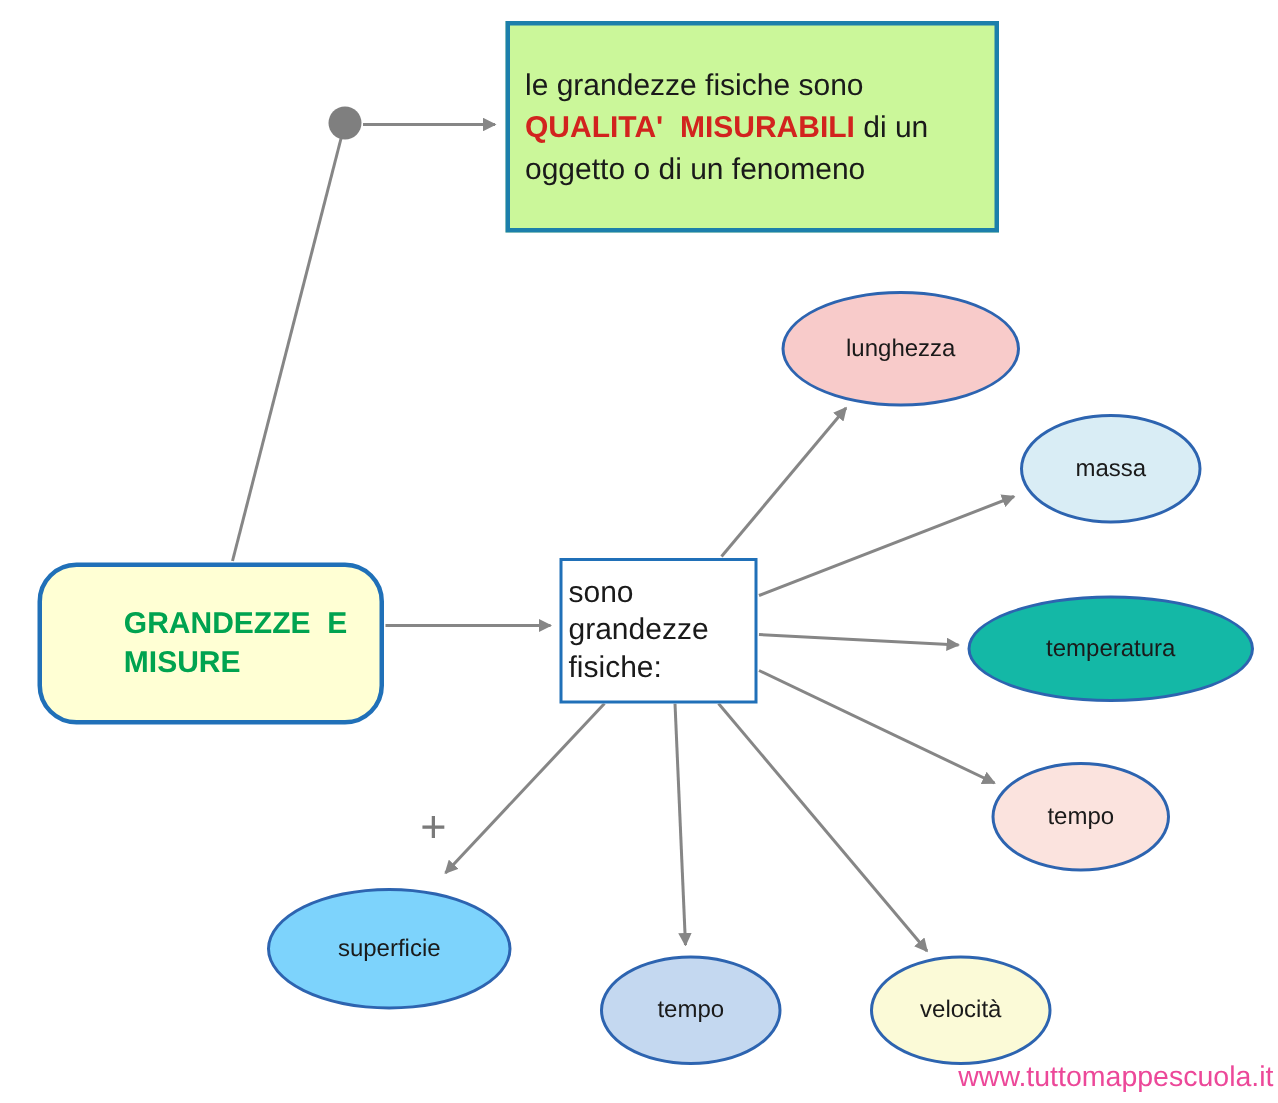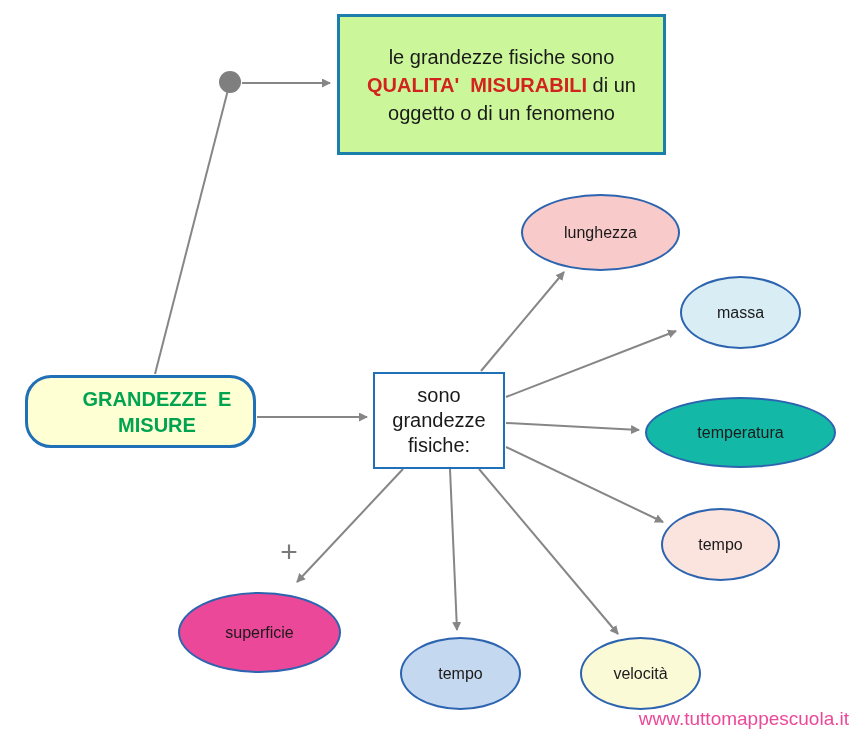--- a/index.html
+++ b/index.html
@@ -3,30 +3,30 @@
 <meta charset="utf-8">
 <style>
   html,body{margin:0;padding:0;background:#fff;}
   .stage{
     position:relative;width:852px;height:735px;background:#ffffff;
     font-family:"Liberation Sans",sans-serif;overflow:hidden;
   }
   .stage svg.wires{position:absolute;left:0;top:0;width:852px;height:735px;}
   .node{
     position:absolute;display:flex;align-items:center;justify-content:center;
-    text-align:center;color:#1a1a1a;box-sizing:border-box;
+    color:#1a1a1a;box-sizing:border-box;
   }
   .note-box{
     left:337px;top:14px;width:329px;height:141px;
     border:3px solid #1c7fab;font-size:20px;line-height:28px;
     padding:4px 10px;
   }
   .note-box .hl{font-weight:bold;white-space:pre;}
   .main-box{
-    left:25px;top:375px;width:231px;height:73px;
+    left:25px;top:375px;width:231px;height:108px;
     border:3px solid #2070b8;border-radius:26px;
     font-weight:bold;font-size:20px;line-height:26px;white-space:pre-wrap;padding-left:33px;
   }
   .center-box{
     left:373px;top:372px;width:132px;height:97px;
     border:2px solid #2070b8;background:#ffffff;
     font-size:20px;line-height:25px;padding:2px 4px;
   }
   .ellipse{
     border:2px solid #2d64b0;border-radius:50%;font-size:16px;
@@ -80,19 +80,19 @@
 MISURE</div>
 
   <div class="node center-box" style="background-color: rgb(255, 255, 255);">sono grandezze fisiche:</div>
 
   <div class="node ellipse el-lunghezza" style="background-color: rgb(248, 203, 202);">lunghezza</div>
   <div class="node ellipse el-massa" style="background-color: rgb(217, 237, 245);">massa</div>
   <div class="node ellipse el-temperatura" style="background-color: #14b8a6;">temperatura</div>
   <div class="node ellipse el-tempo" style="background-color: rgb(251, 227, 222);">tempo</div>
   <div class="node ellipse el-velocita" style="background-color: rgb(251, 250, 215);">velocità</div>
   <div class="node ellipse el-volume" style="background-color: rgb(196, 216, 240);">tempo</div>
-  <div class="node ellipse el-superficie" style="background-color: #ec4899;">superficie</div>
+  <div class="node ellipse el-superficie" style="background-color: #7dd3fc;">superficie</div>
 
   <div class="plus">+</div>
 
   <div class="watermark">www.tuttomappescuola.it</div>
 
 </div>
 
 </body></html>

